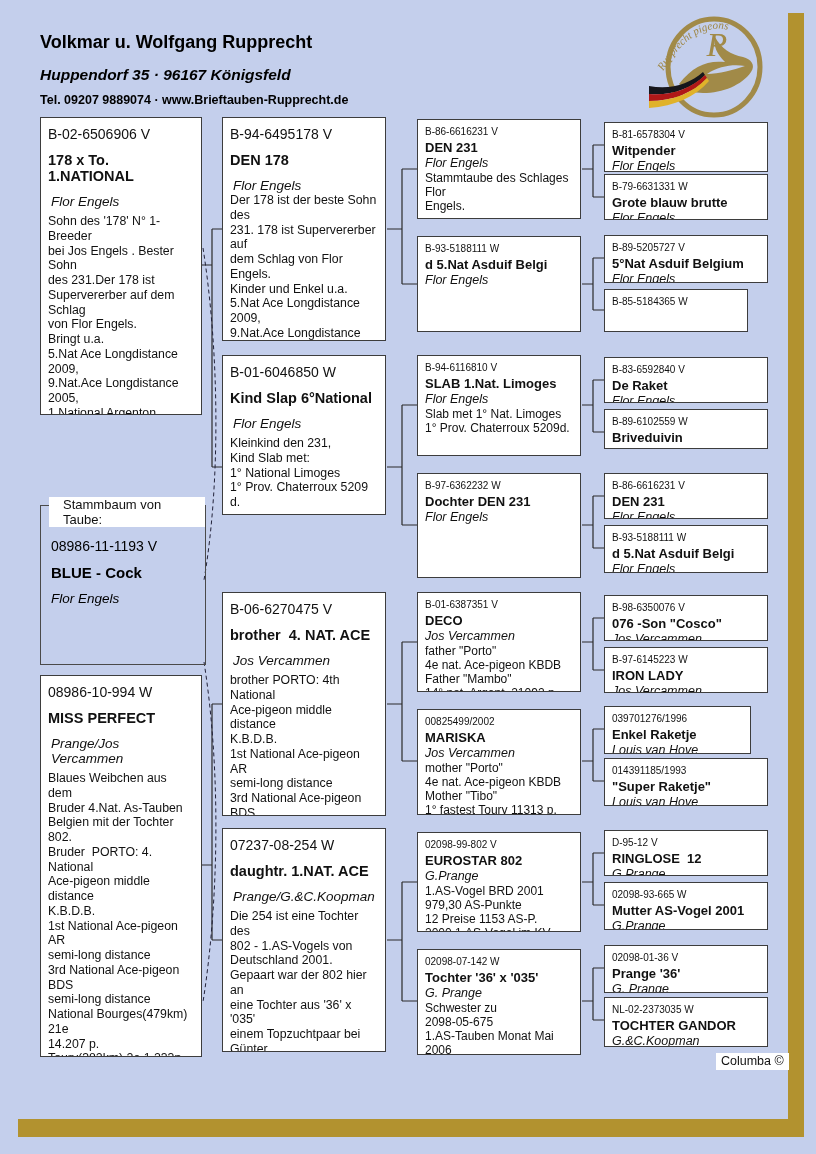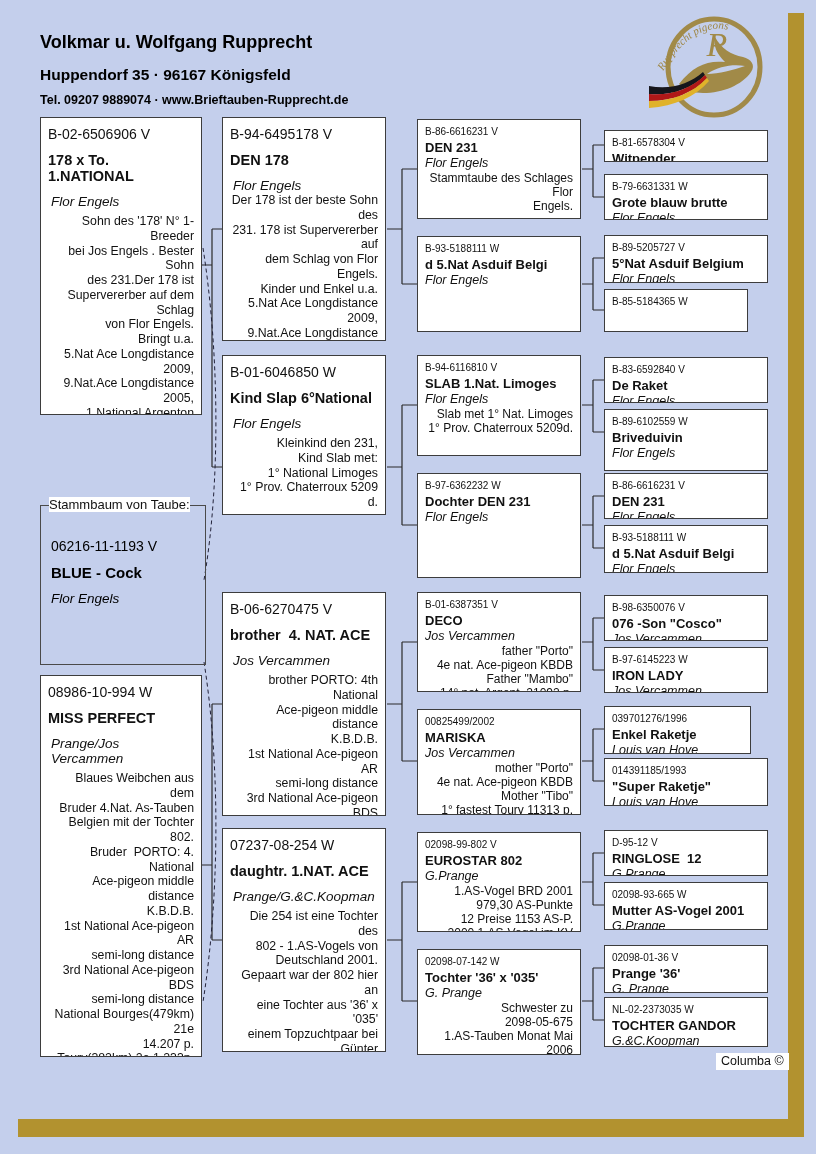--- a/index.html
+++ b/index.html
@@ -6,43 +6,43 @@
   body{font-family:"Liberation Sans","DejaVu Sans",sans-serif;}
   #page{position:relative;width:816px;height:1154px;background:#c4cfec;overflow:hidden;}
 
   
   .gold-right{position:absolute;left:788px;top:13px;width:16px;height:1124px;background:#b2922f;}
   .gold-bottom{position:absolute;left:18px;top:1119px;width:786px;height:18px;background:#b2922f;}
 
   
   .hdr{position:absolute;left:40px;color:#000;}
   .hdr-name{top:32px;font-size:18px;font-weight:bold;}
-  .hdr-addr{top:66px;font-size:15.5px;font-weight:bold;}
+  .hdr-addr{top:66px;font-size:15.5px;font-weight:bold;font-style:italic;}
   .hdr-tel{top:93px;font-size:12.5px;font-weight:bold;}
 
   
   #wires{position:absolute;left:0;top:0;z-index:1;}
 
   
   .box{position:absolute;background:#ffffff;border:1.5px solid #3d3d3d;
        padding:4px 7px;overflow:hidden;z-index:2;box-sizing:border-box;color:#111;}
   .ring{font-size:10px;margin:2px 0 3px;}
   .pname{font-size:13px;font-weight:bold;margin:0 0 1px;white-space:pre-wrap;}
   .breeder{font-size:12.5px;font-style:italic;margin:0 0 1px;}
-  .pbody{font-size:12px;line-height:1.18;white-space:pre-wrap;text-align:right;}
+  .pbody{font-size:12px;line-height:1.18;white-space:pre-wrap;}
   .big .ring{font-size:14px;margin:4px 0 10px;}
   .big .pname{font-size:14.5px;margin-bottom:10px;}
   .big .breeder{font-size:13.5px;margin:0 0 5px 3px;}
   .big .pbody{font-size:12.3px;line-height:1.2;}
 
   
   .subject{position:absolute;left:40px;top:505px;width:166px;height:160px;
            border:1.5px solid #4a4a4a;z-index:2;box-sizing:border-box;}
   .subject-label{position:absolute;left:8px;top:-9px;background:#ffffff;
-                 padding:0 0;font-size:13px;color:#111;}
+                 padding:0 14px;font-size:13px;color:#111;}
   .subject .inner{padding:30px 10px 0;}
   .subject .ring{font-size:14px;margin-bottom:10px;}
   .subject .pname{font-size:15px;margin-bottom:10px;}
   .subject .breeder{font-size:13.5px;}
 
   .credit{position:absolute;left:716px;top:1053px;background:#ffffff;
           padding:1px 5px 2px;font-size:12.5px;color:#111;z-index:2;}
 
   .logo{position:absolute;left:645px;top:4px;z-index:2;}
 </style>
@@ -115,21 +115,21 @@
 10.Nationl Limoges,
 178 ist u.a. Großvater von
 Witten As, Den As,
 Den Argenton, Salbrieke,
 07-041,...</div>
   </div>
 
   <div class="subject">
     <div class="subject-label">Stammbaum von Taube:</div>
     <div class="inner">
-      <div class="ring">06216-11-1193 V</div>
+      <div class="ring">08986-11-1193 V</div>
       <div class="pname">BLUE - Cock</div>
       <div class="breeder">Flor Engels</div>
     </div>
   </div>
 
   <div class="box big" style="left:40px;top:675px;width:162px;height:382px">
     <div class="ring">08986-10-994 W</div>
     <div class="pname">MISS PERFECT</div>
     <div class="breeder">Prange/Jos Vercammen</div>
     <div class="pbody">Blaues Weibchen aus dem
@@ -270,21 +270,21 @@
   <div class="box" style="left:417px;top:949px;width:164px;height:106px">
     <div class="ring">02098-07-142 W</div>
     <div class="pname">Tochter '36' x '035'</div>
     <div class="breeder">G. Prange</div>
     <div class="pbody">Schwester zu
 2098-05-675
 1.AS-Tauben Monat Mai 2006
 mit 1.,1.,1.,3.,12.,58.Preis</div>
   </div>
 
-  <div class="box" style="left:604px;top:130px;width:164px;height:32px">
+  <div class="box" style="left:604px;top:122px;width:164px;height:50px">
     <div class="ring">B-81-6578304 V</div>
     <div class="pname">Witpender</div>
     <div class="breeder">Flor Engels</div>
   </div>
   <div class="box" style="left:604px;top:174px;width:164px;height:46px">
     <div class="ring">B-79-6631331 W</div>
     <div class="pname">Grote blauw brutte</div>
     <div class="breeder">Flor Engels</div>
   </div>
   <div class="box" style="left:604px;top:235px;width:164px;height:48px">
@@ -295,21 +295,21 @@
   <div class="box" style="left:604px;top:289px;width:144px;height:43px">
     <div class="ring">B-85-5184365 W</div>
     <div class="pname"></div>
     <div class="breeder"></div>
   </div>
   <div class="box" style="left:604px;top:357px;width:164px;height:46px">
     <div class="ring">B-83-6592840 V</div>
     <div class="pname">De Raket</div>
     <div class="breeder">Flor Engels</div>
   </div>
-  <div class="box" style="left:604px;top:409px;width:164px;height:62px">
+  <div class="box" style="left:604px;top:409px;width:164px;height:40px">
     <div class="ring">B-89-6102559 W</div>
     <div class="pname">Briveduivin</div>
     <div class="breeder">Flor Engels</div>
   </div>
   <div class="box" style="left:604px;top:473px;width:164px;height:46px">
     <div class="ring">B-86-6616231 V</div>
     <div class="pname">DEN 231</div>
     <div class="breeder">Flor Engels</div>
   </div>
   <div class="box" style="left:604px;top:525px;width:164px;height:48px">

